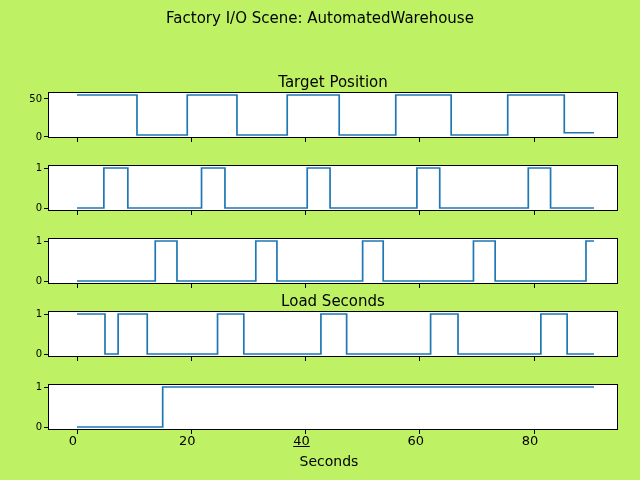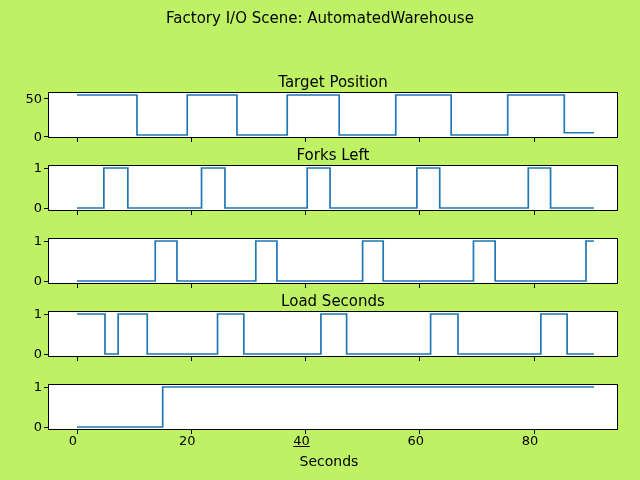--- a/index.html
+++ b/index.html
@@ -18,21 +18,21 @@
     text-align: center; font-size: 15px; line-height: 18px; color: #000;
   }
   .axes {
     position: absolute; left: 44px; top: -1px; width: 568px; height: 44px;
     border: 1px solid #000; box-sizing: content-box; background: #ffffff;
   }
   .axes svg { position: absolute; left: 0; top: 0; width: 568px; height: 44px; overflow: visible; }
   .tickmark { position: absolute; background: #000; }
   .ytick-label {
     position: absolute; left: 0; width: 38px; text-align: right;
-    font-size: 13px; line-height: 15px; color: #000;
+    font-size: 10px; line-height: 15px; color: #000;
   }
   .xtick-row { position: absolute; left: 44px; top: 433px; width: 570px; height: 16px; }
   .xtick-label {
     position: absolute; width: 34px; margin-left: -17px; text-align: center;
     font-size: 13px; line-height: 15px; color: #000;
   }
   .xlabel {
     position: absolute; left: 45px; top: 453px; width: 568px; text-align: center;
     font-size: 14px; line-height: 17px; color: #000;
   }
@@ -55,21 +55,20 @@
         <div class="tickmark" style="top: 45px; left: 141.8px; width: 1px; height: 4px;"></div>
         <div class="tickmark" style="top: 45px; left: 256px; width: 1px; height: 4px;"></div>
         <div class="tickmark" style="top: 45px; left: 370.3px; width: 1px; height: 4px;"></div>
         <div class="tickmark" style="top: 45px; left: 484.5px; width: 1px; height: 4px;"></div>
       </div>
   <div class="ytick-label" style="top: 35.5px;">0</div>
       <div class="ytick-label" style="top: -2.2px;">50</div>
     </div>
 
   <div class="subplot" style="top:166px">
-    <div class="sp-title">Forks Left</div>
     <div class="axes">
         <svg viewBox="0 0 568 44">
           <path d="M 28.00 42.00 H 54.85 V 2.00 H 78.84 V 42.00 H 152.53 V 2.00 H 175.95 V 42.00 H 258.21 V 2.00 H 281.06 V 42.00 H 367.89 V 2.00 H 390.74 V 42.00 H 479.29 V 2.00 H 501.57 V 42.00 H 544.98" fill="none" stroke="#1f77b4" stroke-width="1.7" stroke-linejoin="miter"></path>
         </svg>
         <div class="tickmark" style="left: -5px; top: 41.5px; width: 4px; height: 1px;"></div>
         <div class="tickmark" style="left: -5px; top: 1.5px; width: 4px; height: 1px;"></div>
         <div class="tickmark" style="top: 45px; left: 27.5px; width: 1px; height: 4px;"></div>
         <div class="tickmark" style="top: 45px; left: 141.8px; width: 1px; height: 4px;"></div>
         <div class="tickmark" style="top: 45px; left: 256px; width: 1px; height: 4px;"></div>
         <div class="tickmark" style="top: 45px; left: 370.3px; width: 1px; height: 4px;"></div>

